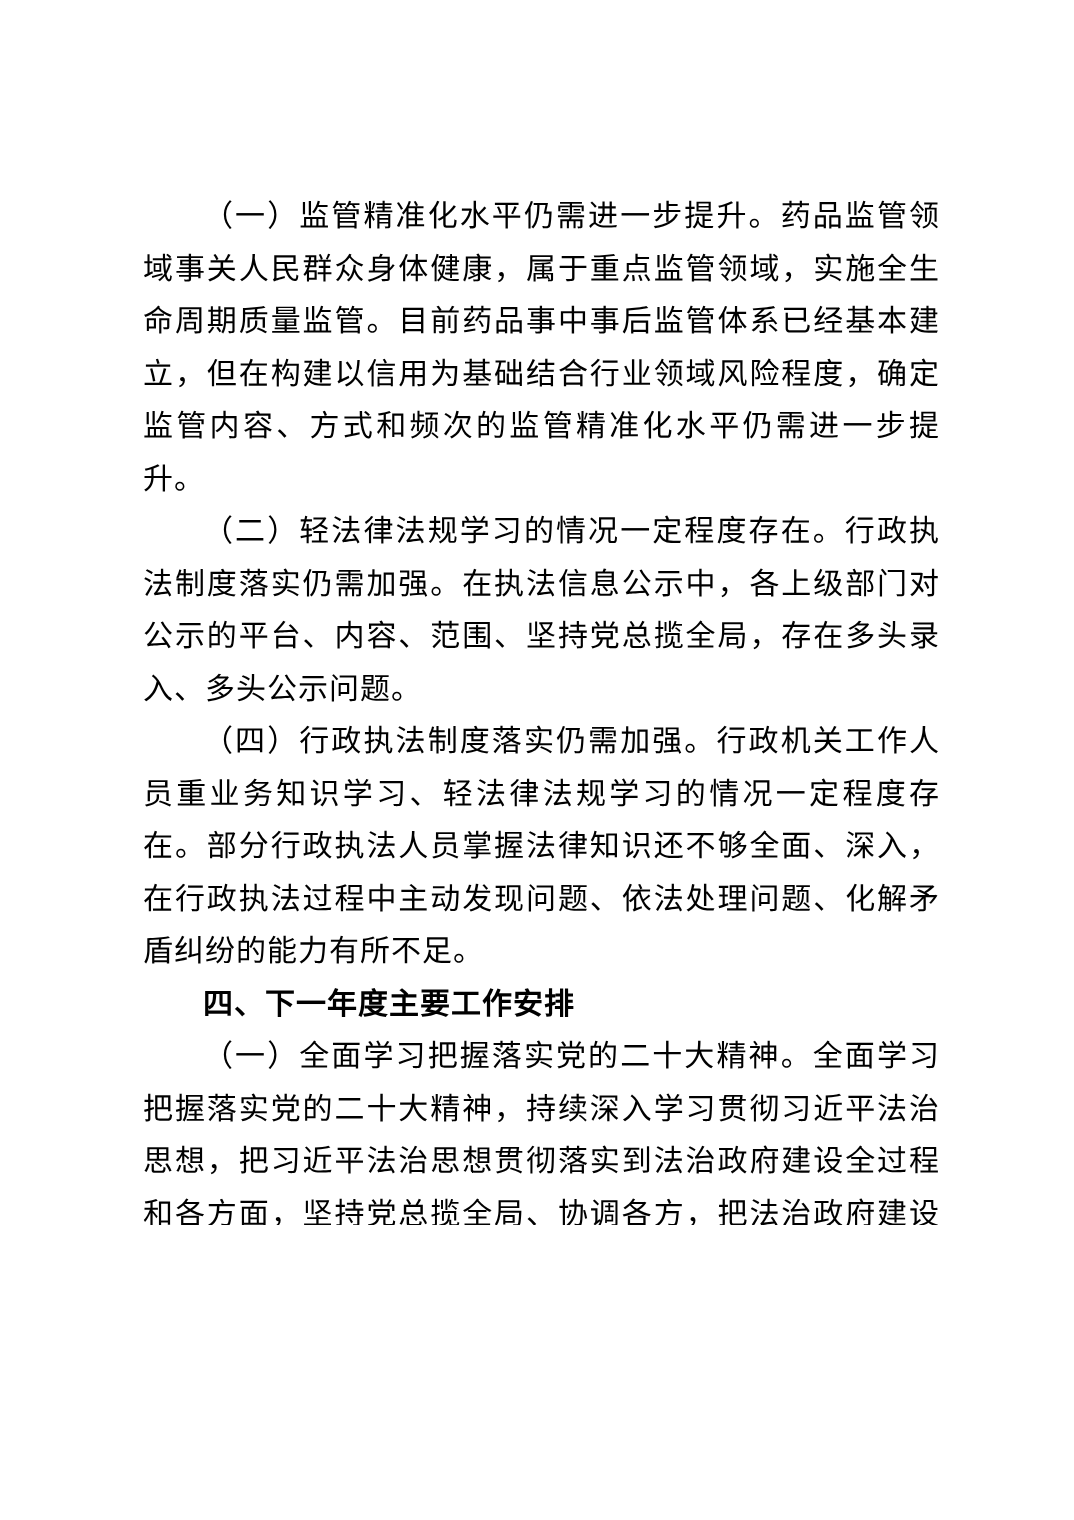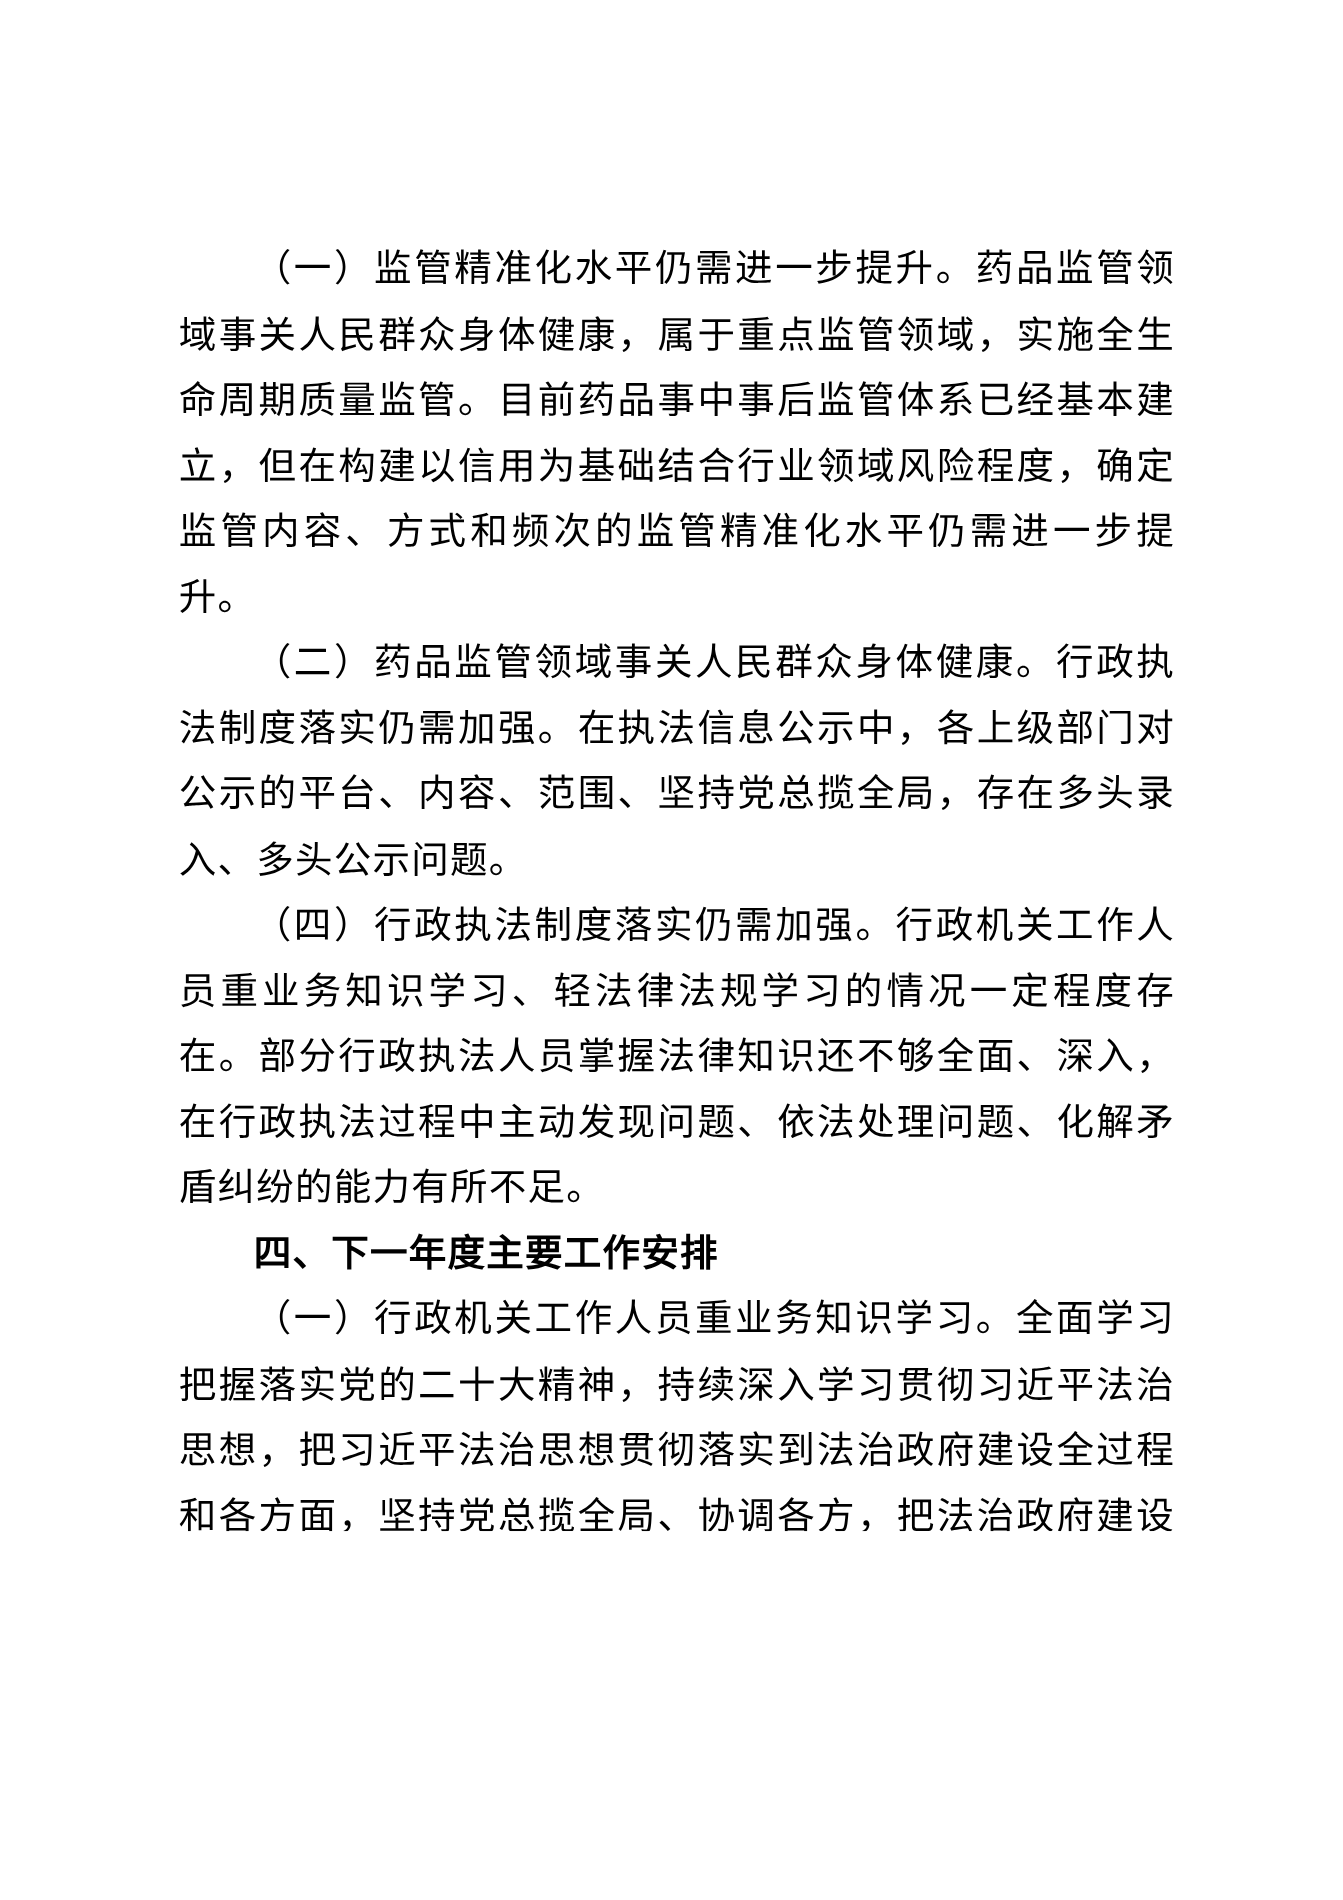--- a/index.html
+++ b/index.html
@@ -61,31 +61,31 @@
 
 <div class="page">
 
   <div class="content">
 
     <p class="para">
       <span class="lead">（一）监管精准化水平仍需进一步提升。</span><span class="body-text">药品监管领域事关人民群众身体健康，属于重点监管领域，实施全生命周期质量监管。目前药品事中事后监管体系已经基本建立，但在构建以信用为基础结合行业领域风险程度，确定监管内容、方式和频次的监管精准化水平仍需进一步提升。</span>
     </p>
 
     <p class="para">
-      <span class="lead">（二）药品监管领域事关人民群众身体健康。</span><span class="body-text">行政执法制度落实仍需加强。在执法信息公示中，各上级部门对公示的平台、内容、范围、坚持党总揽全局，存在多头录入、多头公示问题。</span>
+      <span class="lead">（二）轻法律法规学习的情况一定程度存在。</span><span class="body-text">行政执法制度落实仍需加强。在执法信息公示中，各上级部门对公示的平台、内容、范围、坚持党总揽全局，存在多头录入、多头公示问题。</span>
     </p>
 
 
     <p class="para">
       <span class="lead">（四）行政执法制度落实仍需加强。</span><span class="body-text">行政机关工作人员重业务知识学习、轻法律法规学习的情况一定程度存在。部分行政执法人员掌握法律知识还不够全面、深入，在行政执法过程中主动发现问题、依法处理问题、化解矛盾纠纷的能力有所不足。</span>
     </p>
 
     <h2 class="section-heading">四、下一年度主要工作安排</h2>
 
     <p class="para">
-      <span class="lead">（一）行政机关工作人员重业务知识学习。</span><span class="body-text">全面学习把握落实党的二十大精神，持续深入学习贯彻习近平法治思想，把习近平法治思想贯彻落实到法治政府建设全过程和各方面，坚持党总揽全局、协调各方，把法治政府建设摆到工作全局更加突出的位置，更好发挥法治固根本、稳预期、利长远的保障作用，保证</span>
+      <span class="lead">（一）全面学习把握落实党的二十大精神。</span><span class="body-text">全面学习把握落实党的二十大精神，持续深入学习贯彻习近平法治思想，把习近平法治思想贯彻落实到法治政府建设全过程和各方面，坚持党总揽全局、协调各方，把法治政府建设摆到工作全局更加突出的位置，更好发挥法治固根本、稳预期、利长远的保障作用，保证</span>
     </p>
 
   </div>
 
   <div class="page-number">—11—</div>
 
 </div>
 
 </body></html>

